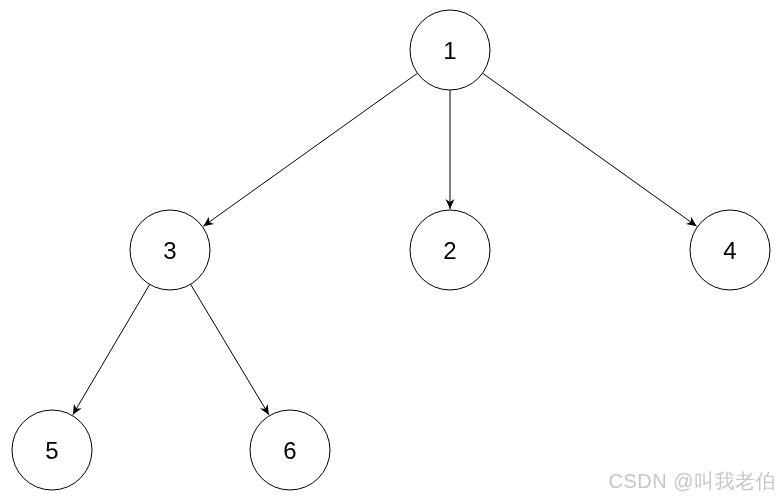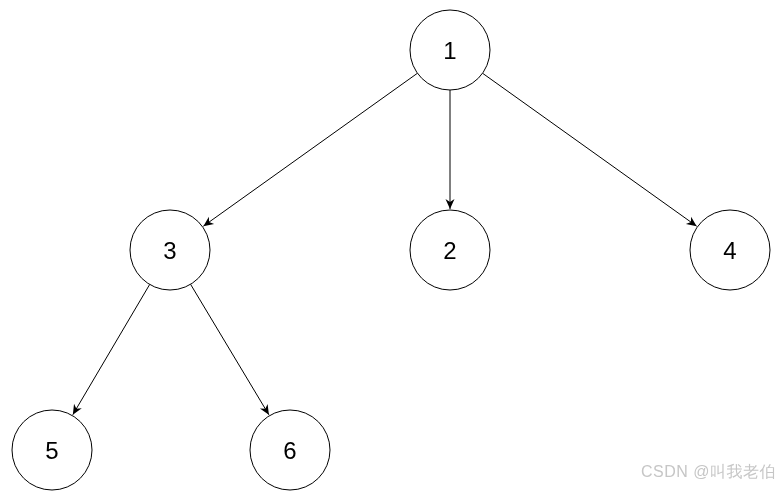--- a/index.html
+++ b/index.html
@@ -33,22 +33,22 @@
     text-anchor: middle;
   }
   .edge-line {
     stroke: #000000;
     stroke-width: 1;
     fill: none;
   }
   .watermark {
     position: absolute;
     right: 5px;
-    bottom: 19px;
-    font-size: 16px;
+    bottom: 7px;
+    font-size: 20px;
     color: #c6c6c6;
     letter-spacing: 0.5px;
     text-shadow: 1px 1px 0 rgba(255,255,255,0.9);
     user-select: none;
     white-space: nowrap;
   }
 </style>
 </head>
 <body>
 

